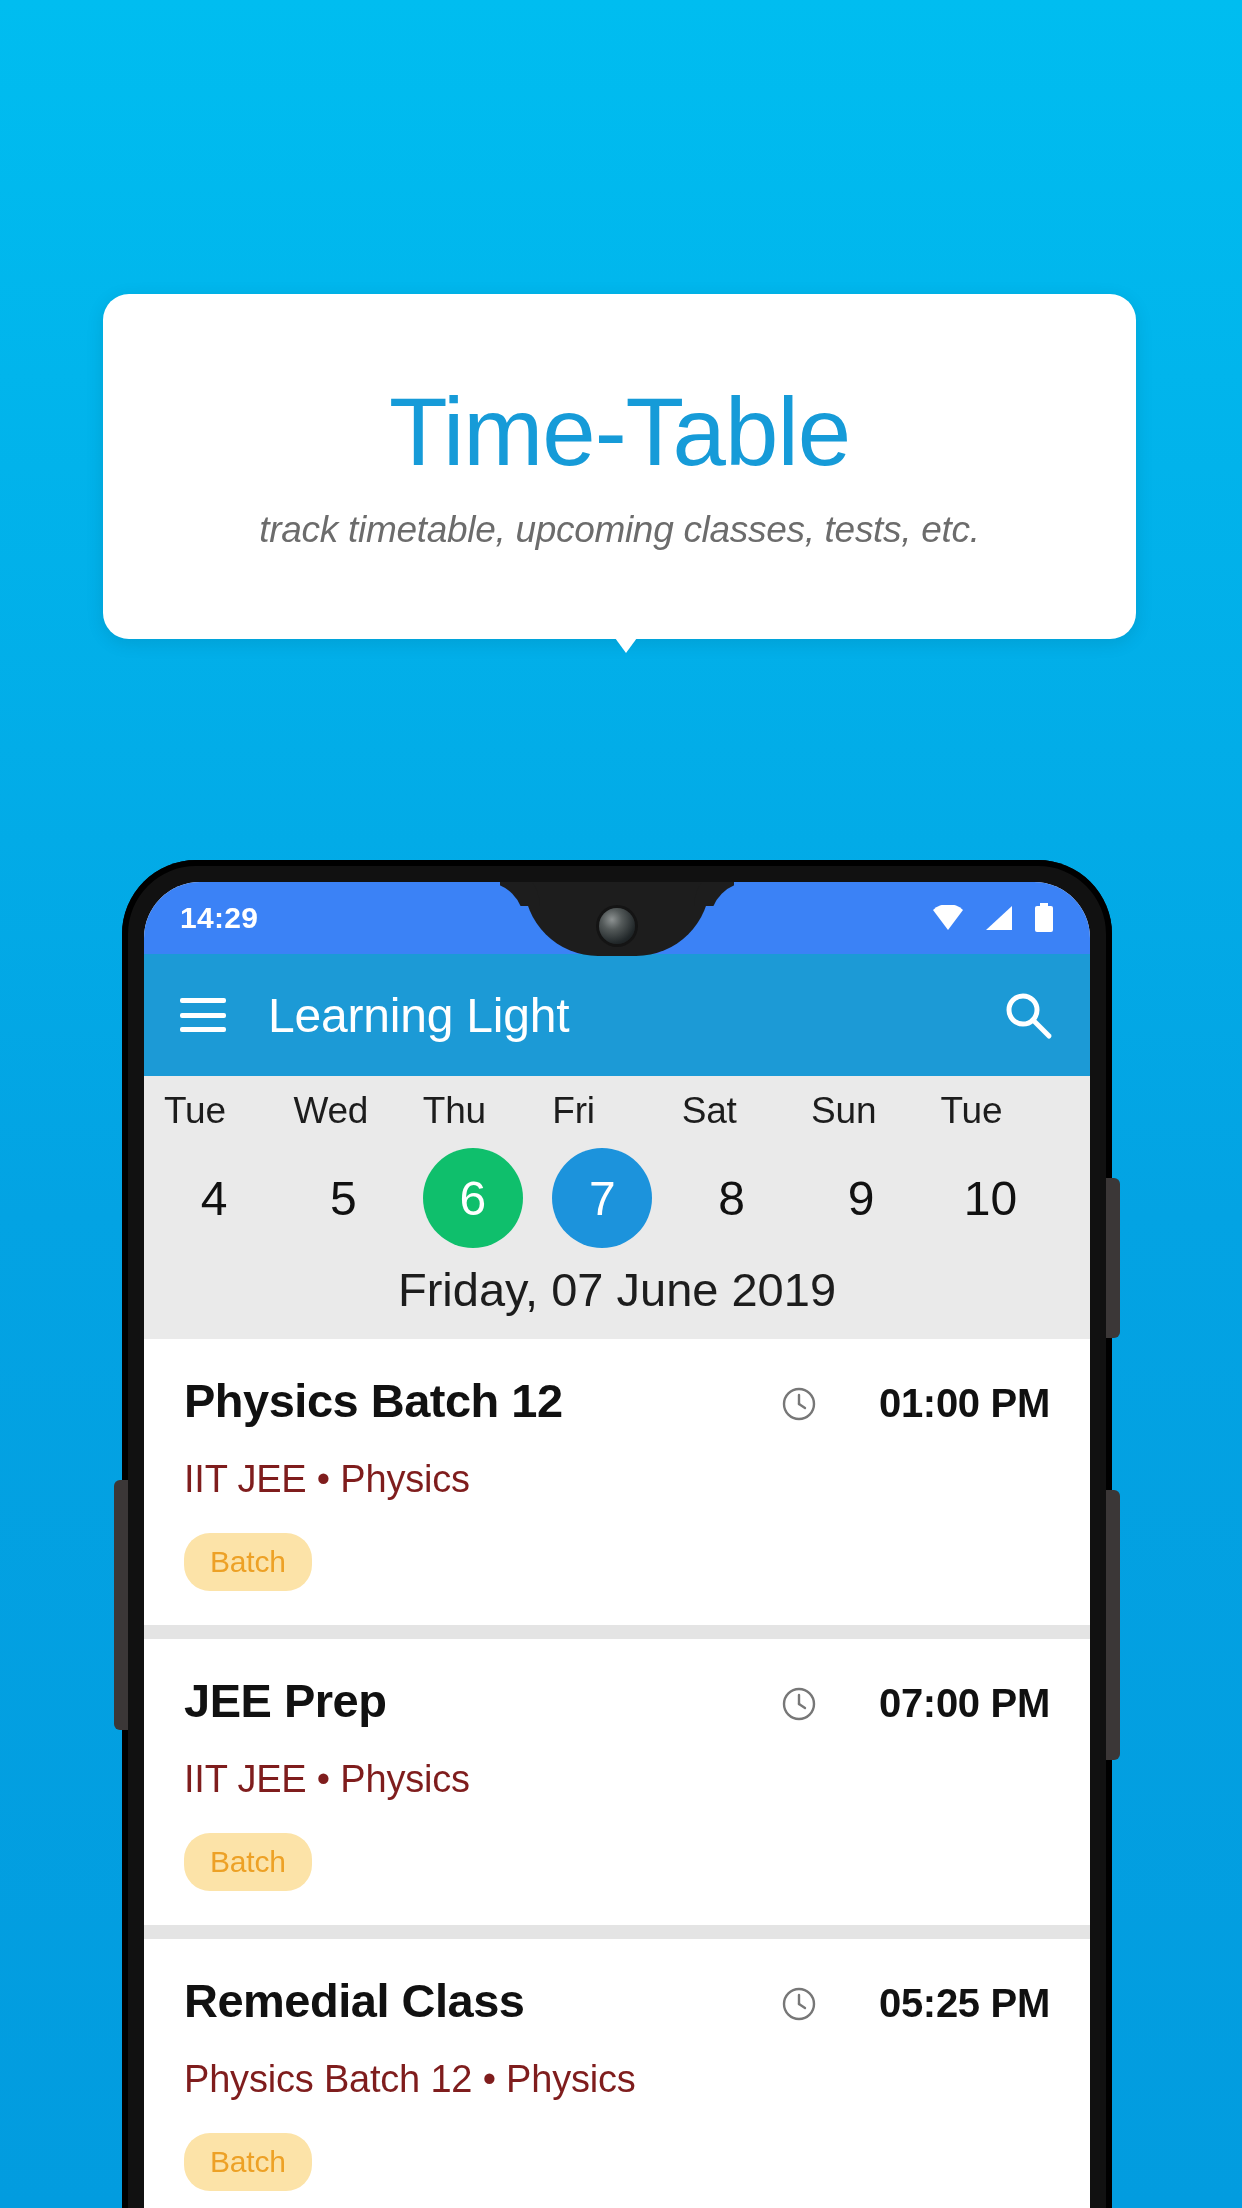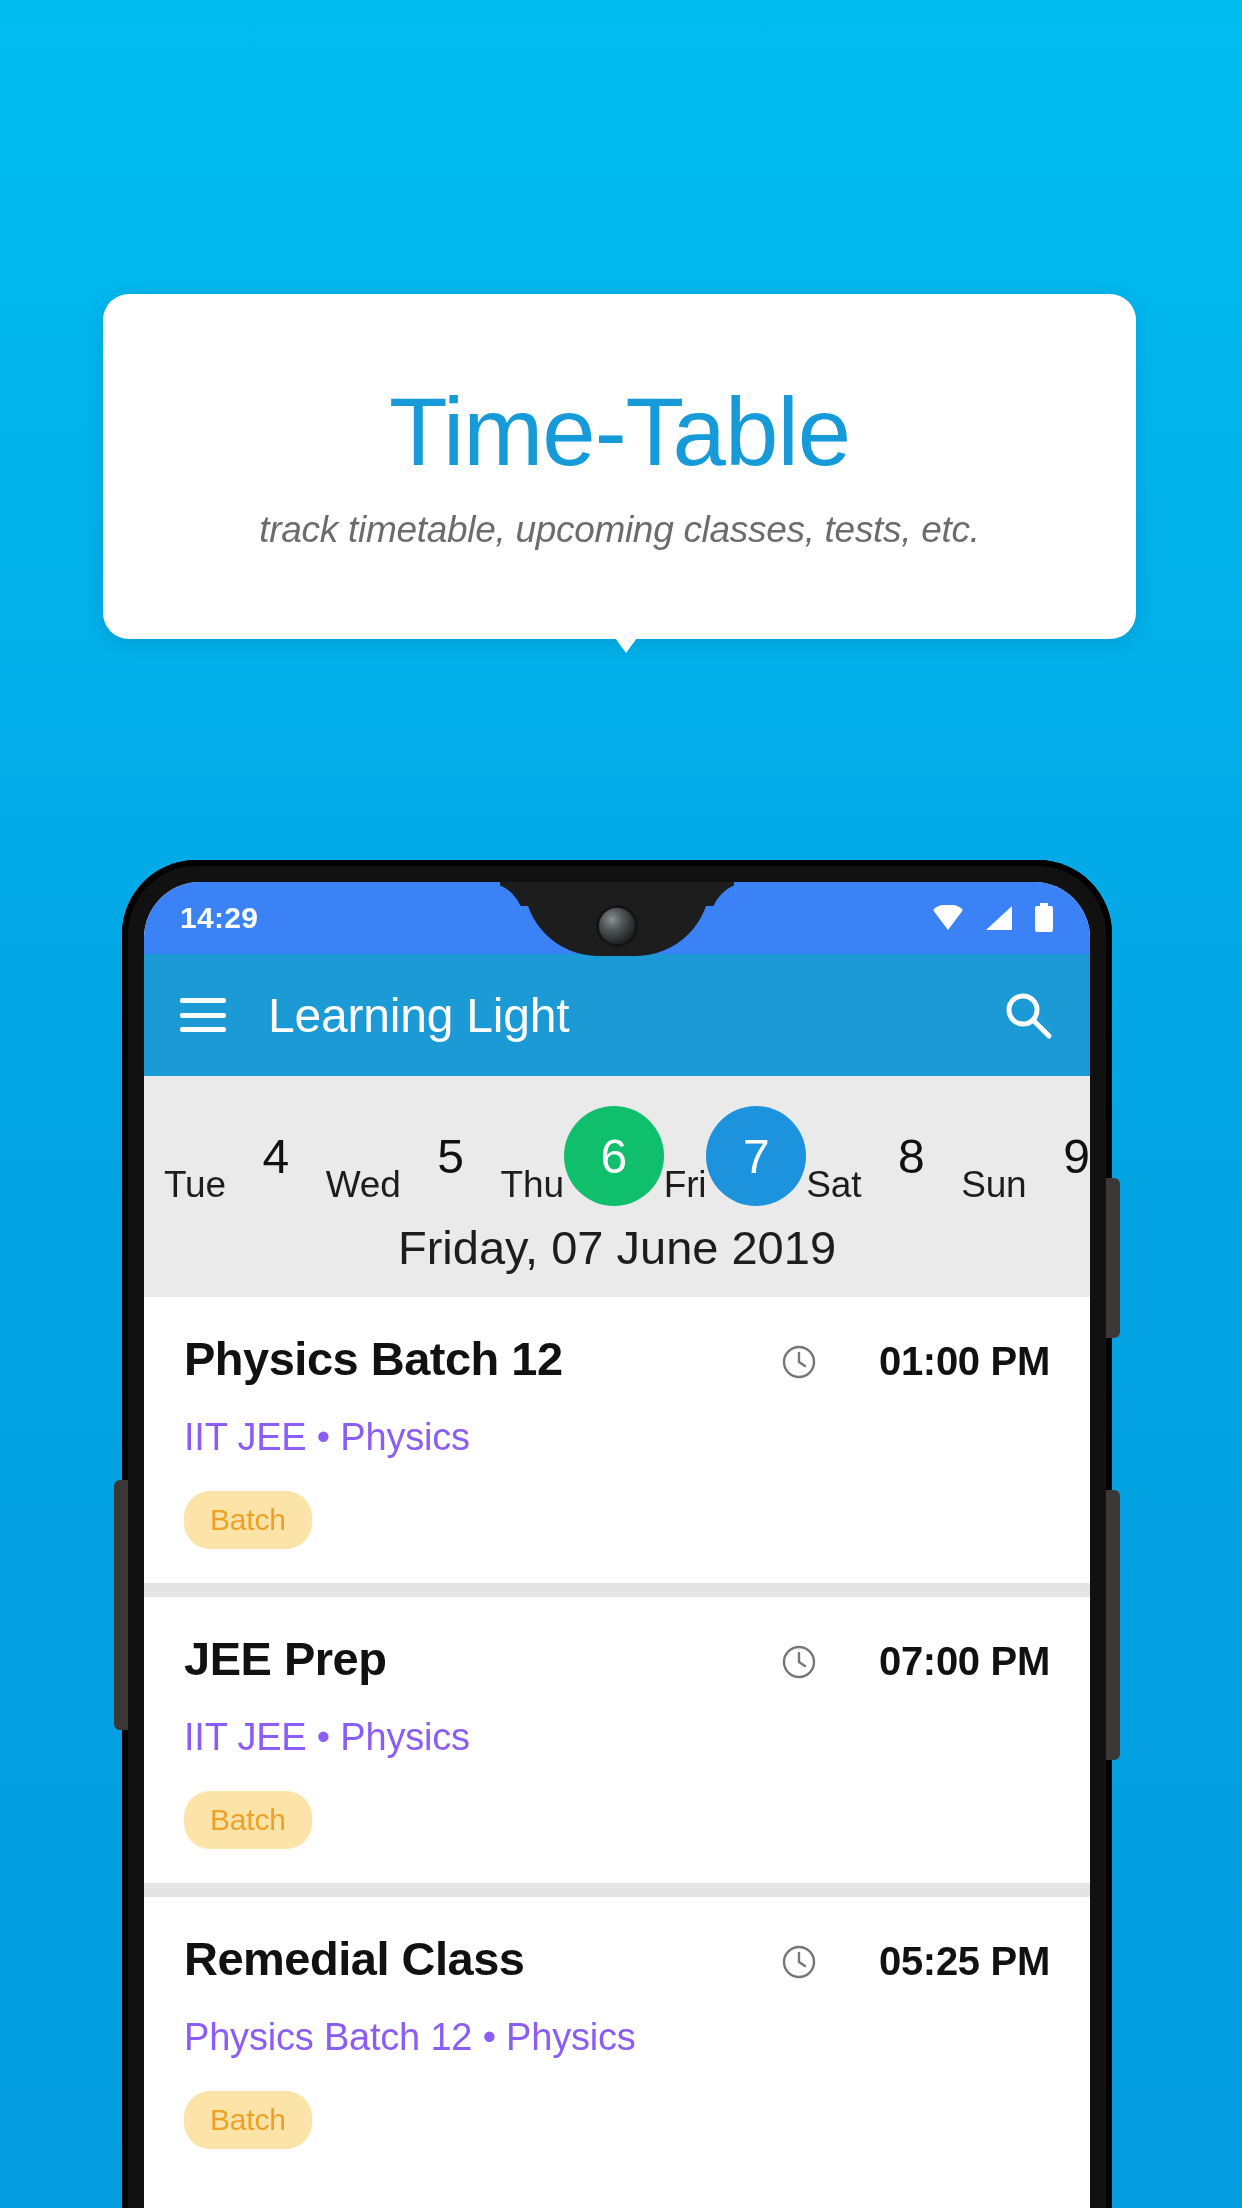--- a/index.html
+++ b/index.html
@@ -148,21 +148,21 @@
   #datestrip {
     background:#EAEAEA;
     padding:14px 0 22px;
   }
   #days {
     display:flex;
     padding:0 20px;
   }
   .day {
     flex:1;
-    display:flex; flex-direction:row; align-items:flex-end;
+    display:flex; flex-direction:column; align-items:flex-start;
     cursor:pointer;
   }
   .dow {
     font-size:37px;
     color:#1d1d1d;
     font-weight:400;
     letter-spacing:-0.2px;
   }
   .dnum-wrap {
     margin-top:16px;
@@ -211,21 +211,21 @@
   .card-time {
     font-size:40px;
     font-weight:700;
     color:#111111;
     letter-spacing:-0.3px;
     margin-left:48px;
   }
   .card-sub {
     margin-top:32px;
     font-size:38px;
-    color:#8b5cf6;
+    color:#7f1d1d;
     letter-spacing:-0.2px;
   }
   .chip {
     display:inline-block;
     margin-top:32px;
     background:#FCE3A8;
     color:#EDA126;
     font-size:30px;
     padding:12px 26px;
     border-radius:26px;

